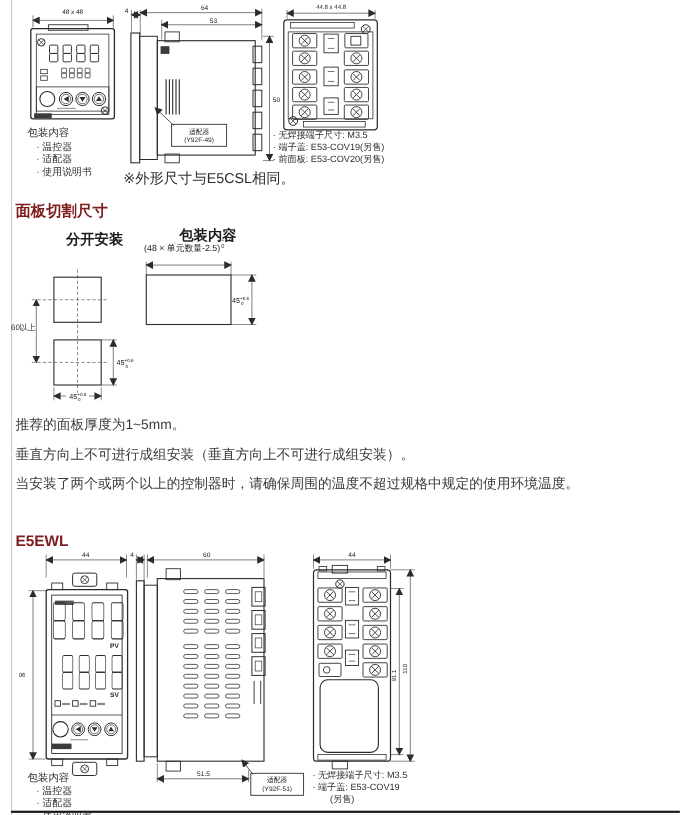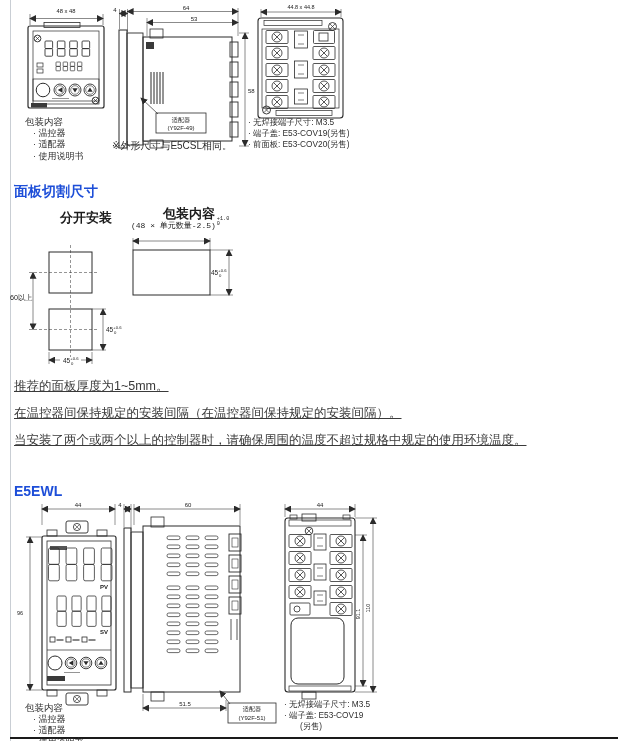--- a/index.html
+++ b/index.html
@@ -7,32 +7,32 @@
     width:622px;height:741px;position:relative;overflow:hidden;
     background:#ffffff;
     font-family:"Liberation Sans","DejaVu Sans",sans-serif;
     color:#333;
   }
   .abs{position:absolute;}
   #left-border{left:10px;top:0;width:1px;height:741px;background:#c9ced4;}
   #bottom-rule{left:10px;top:737px;width:608px;height:2px;background:#1a1a1a;}
   svg{position:absolute;left:0;top:0;}
   svg text{fill:#222;stroke:none;font-family:"Liberation Sans","DejaVu Sans",sans-serif;}
-  .h1{font-size:14px;font-weight:700;color:#1d4ed8;}
+  .h1{font-size:14px;font-weight:700;color:#7f1d1d;}
   .sublabel{font-size:13px;font-weight:700;color:#1c1c1c;}
-  .para{font-size:12.5px;color:#3a3a3a;width:600px;white-space:nowrap;text-decoration:underline;}
+  .para{font-size:12.5px;color:#3a3a3a;width:600px;white-space:nowrap;}
   .packlist{font-size:9px;color:#2e2e2e;line-height:11.5px;}
   .packlist .pl-title{font-size:9.5px;}
   .packlist ul{margin:0;padding:0 0 0 8px;list-style:none;}
   .packlist li::before{content:"·  ";}
   .noteslist{font-size:8.3px;color:#2e2e2e;line-height:10.8px;white-space:nowrap;}
   .noteslist div::before{content:"·  ";}
   .noteslist div.nobullet::before{content:"";}
   .noteslist div.nobullet{padding-left:16px;}
-  .sidenote{font-size:10px;color:#2e2e2e;white-space:nowrap;}
+  .sidenote{font-size:13px;color:#2e2e2e;white-space:nowrap;margin-top:14px;}
   .formula{font-size:8px;color:#222;white-space:nowrap;}
   .tolstack{display:inline-flex;flex-direction:column;font-size:5.2px;line-height:5.4px;vertical-align:top;margin-top:-3px;margin-left:1px;}
 </style>
 </head>
 <body>
 
 <div id="left-border" class="abs"></div>
 <div id="bottom-rule" class="abs"></div>
 
 <svg width="622" height="741" viewBox="0 0 622 741">
@@ -420,29 +420,29 @@
   <div>无焊接端子尺寸: M3.5</div>
   <div>端子盖: E53-COV19(另售)</div>
   <div>前面板: E53-COV20(另售)</div>
 </div>
 
 <div class="abs h1" style="left:14px;top:183px;">面板切割尺寸</div>
 
 <div class="abs sublabel" style="left:60px;top:209px;">分开安装</div>
 <div class="abs sublabel" style="left:163px;top:205px;">包装内容</div>
 
-<div class="abs formula" style="left:131px;top:220px;font-family:Liberation Mono, monospace;">
+<div class="abs formula" style="left:131px;top:220px;">
   <span>(48 × 单元数量-2.5)</span><span class="tolstack">
       <span>+1.0</span>
       <span>0</span>
     </span>
 </div>
 
 <div class="abs para" style="left:14px;top:378px;">推荐的面板厚度为1~5mm。</div>
-<div class="abs para" style="left:14px;top:405px;">在温控器间保持规定的安装间隔（在温控器间保持规定的安装间隔）。</div>
+<div class="abs para" style="left:14px;top:405px;">垂直方向上不可进行成组安装（垂直方向上不可进行成组安装）。</div>
 <div class="abs para" style="left:14px;top:432px;">当安装了两个或两个以上的控制器时，请确保周围的温度不超过规格中规定的使用环境温度。</div>
 
 <div class="abs h1" style="left:14px;top:468px;margin-top:15px;">E5EWL</div>
 
 <div class="abs packlist" style="left:25px;top:702px;">
   <div class="pl-title">包装内容</div>
   <ul>
     <li>温控器</li>
     <li>适配器</li>
     <li>使用说明书</li>

